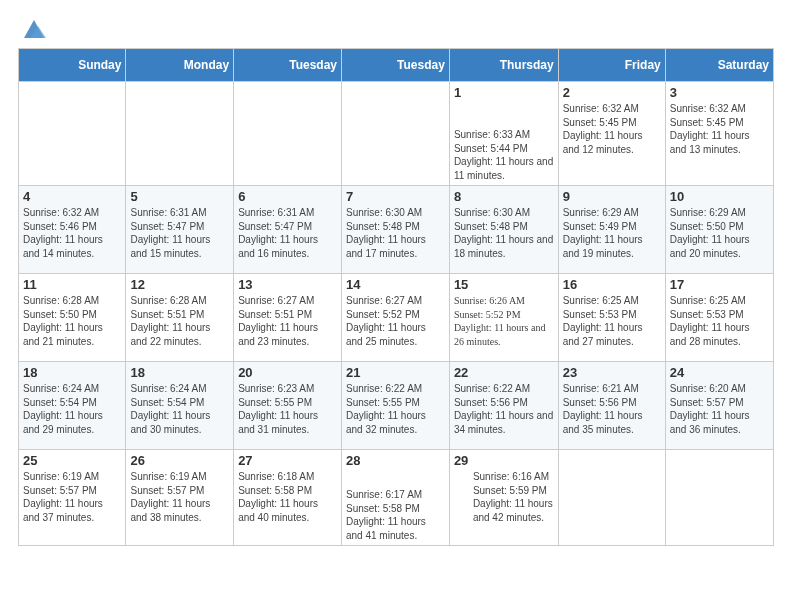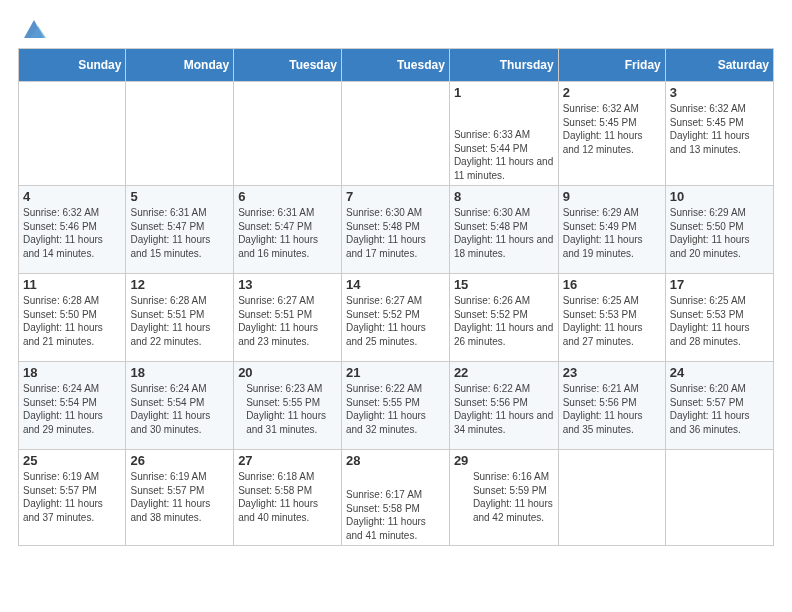--- a/index.html
+++ b/index.html
@@ -228,21 +228,21 @@
 Daylight: 11 hours and 23 minutes.</div>
           </td>
           <td>
             <span class="day-number">14</span>
             <div class="day-info" style="white-space: pre-line;">Sunrise: 6:27 AM
 Sunset: 5:52 PM
 Daylight: 11 hours and 25 minutes.</div>
           </td>
           <td>
             <span class="day-number">15</span>
-            <div class="day-info" style="white-space: pre-line;">Sunrise: 6:26 AM
+            <div class="day-info" style="white-space: pre-line; font-family: Liberation Serif, serif;">Sunrise: 6:26 AM
 Sunset: 5:52 PM
 Daylight: 11 hours and 26 minutes.</div>
           </td>
           <td>
             <span class="day-number">16</span>
             <div class="day-info" style="white-space: pre-line;">Sunrise: 6:25 AM
 Sunset: 5:53 PM
 Daylight: 11 hours and 27 minutes.</div>
           </td>
           <td>
@@ -260,21 +260,21 @@
 Daylight: 11 hours and 29 minutes.</div>
           </td>
           <td>
             <span class="day-number">18</span>
             <div class="day-info" style="white-space: pre-line;">Sunrise: 6:24 AM
 Sunset: 5:54 PM
 Daylight: 11 hours and 30 minutes.</div>
           </td>
           <td>
             <span class="day-number">20</span>
-            <div class="day-info" style="white-space: pre-line; margin-left: 8px;">Sunrise: 6:23 AM
+            <div class="day-info" style="white-space: pre-line;">Sunrise: 6:23 AM
 Sunset: 5:55 PM
 Daylight: 11 hours and 31 minutes.</div>
           </td>
           <td>
             <span class="day-number">21</span>
             <div class="day-info" style="white-space: pre-line;">Sunrise: 6:22 AM
 Sunset: 5:55 PM
 Daylight: 11 hours and 32 minutes.</div>
           </td>
           <td>

